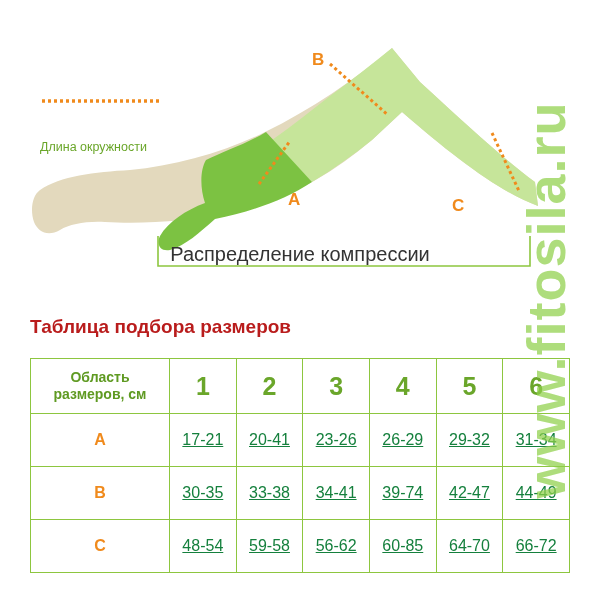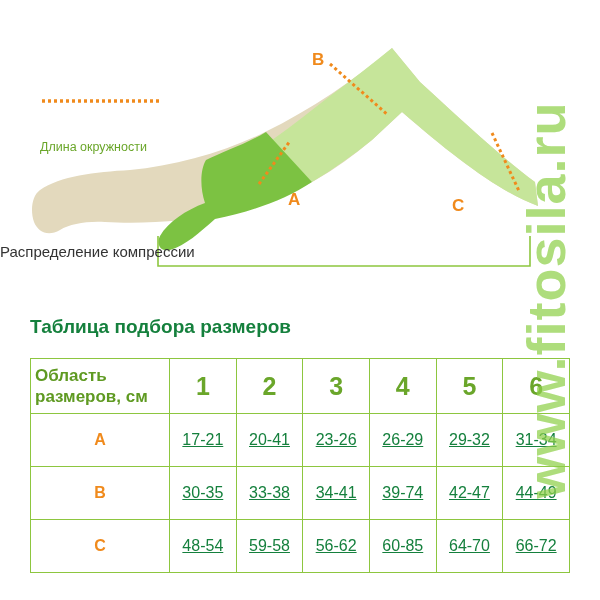--- a/index.html
+++ b/index.html
@@ -80,59 +80,60 @@
   }
   .pt-A { left: 288px; top: 190px; }
   .pt-B { left: 312px; top: 50px; }
   .pt-C { left: 452px; top: 196px; }
 
   .distribution-label {
     position: absolute;
     left: 0;
     right: 0;
     top: 243px;
-    font-size: 15px;
+    text-align: center;
+    font-size: 20px;
     color: #333333;
     font-family: "Liberation Sans", sans-serif;
   }
 
   
   .table-title {
     position: absolute;
     left: 30px;
     top: 316px;
     font-size: 19px;
     font-weight: bold;
-    color: #15803d;
+    color: #b91c1c;
     font-family: "Liberation Sans", sans-serif;
   }
 
   .size-table {
     position: absolute;
     left: 30px;
     top: 358px;
     width: 540px;
     border-collapse: collapse;
     table-layout: fixed;
   }
   .size-table th,
   .size-table td {
     border: 1px solid #8dc63f;
     text-align: center;
     vertical-align: middle;
     font-family: "Liberation Sans", sans-serif;
   }
   .size-table th.corner {
     width: 130px;
-    font-size: 17px;
+    font-size: 14px;
     font-weight: bold;
     color: #5f9a22;
     line-height: 1.25;
     padding: 2px 4px;
-    text-align: left;
+    text-align: center;
   }
   .size-table th.sizehead {
     font-size: 25px;
     font-weight: bold;
     color: #6aa62a;
     height: 52px;
   }
   .size-table td.rowhead {
     font-size: 16px;
     font-weight: bold;

